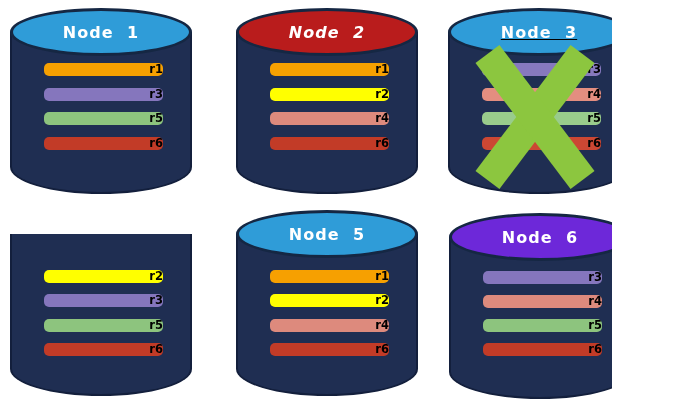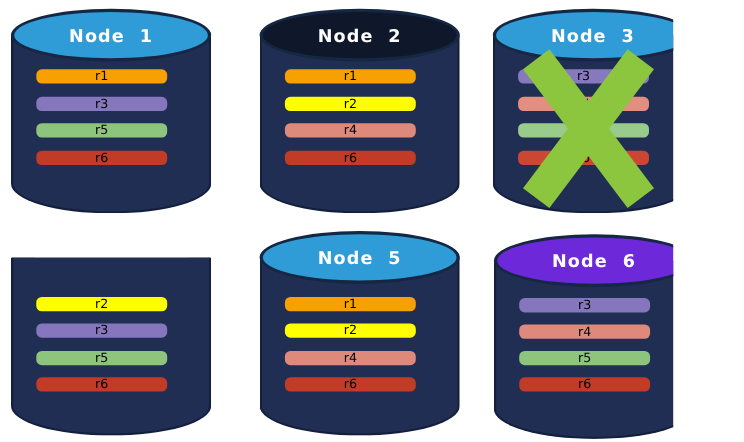--- a/index.html
+++ b/index.html
@@ -16,23 +16,23 @@
   .cyl-top {
     position:absolute; left:0; top:0; width:182px; height:48px;
     box-sizing:border-box; border:3px solid #152743; border-radius:50%;
     display:flex; align-items:center; justify-content:center; z-index:2;
   }
   .node-title {
     color:#ffffff; font-weight:bold; font-size:16px;
     letter-spacing:1px; word-spacing:7px; white-space:pre;
   }
   .bar {
-    position:absolute; left:23px; width:119px; height:13px; z-index:3;
-    border-radius:5px; text-align:center; color:#000000;
-    font-size:11.5px; font-weight:normal; line-height:13px;
+    position:absolute; left:34px; width:119px; height:13px; z-index:3;
+    border-radius:5px; text-align:right; color:#000000;
+    font-size:11.5px; font-weight:bold; line-height:13px;
   }
   .cross { position:absolute; left:39px; top:45px; width:95px; height:127px; z-index:4; }
   .cross-bar { position:absolute; left:32.5px; top:-15.5px; width:30px; height:158px; }
   .cross-bar-a { transform:rotate(37deg); }
   .cross-bar-b { transform:rotate(-37deg); }
   .failover-arrow { position:absolute; left:600px; top:80px; z-index:5; }
 </style>
 </head>
 <body>
 
@@ -44,32 +44,32 @@
       <span class="node-title">Node 1</span>
     </div>
     <div class="bar" style="top: 55px; background: rgb(246, 160, 1);">r1</div>
     <div class="bar" style="top: 80px; background: rgb(133, 118, 189);">r3</div>
     <div class="bar" style="top: 104px; background: rgb(141, 196, 126);">r5</div>
     <div class="bar" style="top: 129px; background: rgb(194, 59, 39);">r6</div>
   </div>
 
   <div class="node" style="left:236px;top:8px;">
     <div class="cyl-body" style="background: rgb(31, 46, 82);"></div>
-    <div class="cyl-top" style="background: #0f172a;">
+    <div class="cyl-top" style="background: #b91c1c; font-style: italic;">
       <span class="node-title">Node 2</span>
     </div>
     <div class="bar" style="top: 55px; background: rgb(246, 160, 1);">r1</div>
     <div class="bar" style="top: 80px; background: rgb(255, 255, 0);">r2</div>
     <div class="bar" style="top: 104px; background: rgb(221, 138, 125);">r4</div>
     <div class="bar" style="top: 129px; background: rgb(194, 59, 39);">r6</div>
   </div>
 
   <div class="node" style="left:448px;top:8px;">
     <div class="cyl-body" style="background: rgb(31, 46, 82);"></div>
-    <div class="cyl-top" style="background: rgb(47, 156, 216);">
+    <div class="cyl-top" style="background: rgb(47, 156, 216); text-decoration: underline;">
       <span class="node-title">Node 3</span>
     </div>
     <div class="bar" style="top: 55px; background: rgb(135, 121, 190);">r3</div>
     <div class="bar" style="top: 80px; background: rgb(228, 142, 128);">r4</div>
     <div class="bar" style="top: 104px; background: rgb(153, 204, 140);">r5</div>
     <div class="bar" style="top: 129px; background: rgb(204, 71, 51);">r6</div>
     <div class="cross">
       <div class="cross-bar cross-bar-a" style="background: rgb(140, 198, 63);"></div>
       <div class="cross-bar cross-bar-b" style="background: rgb(140, 198, 63);"></div>
     </div>

